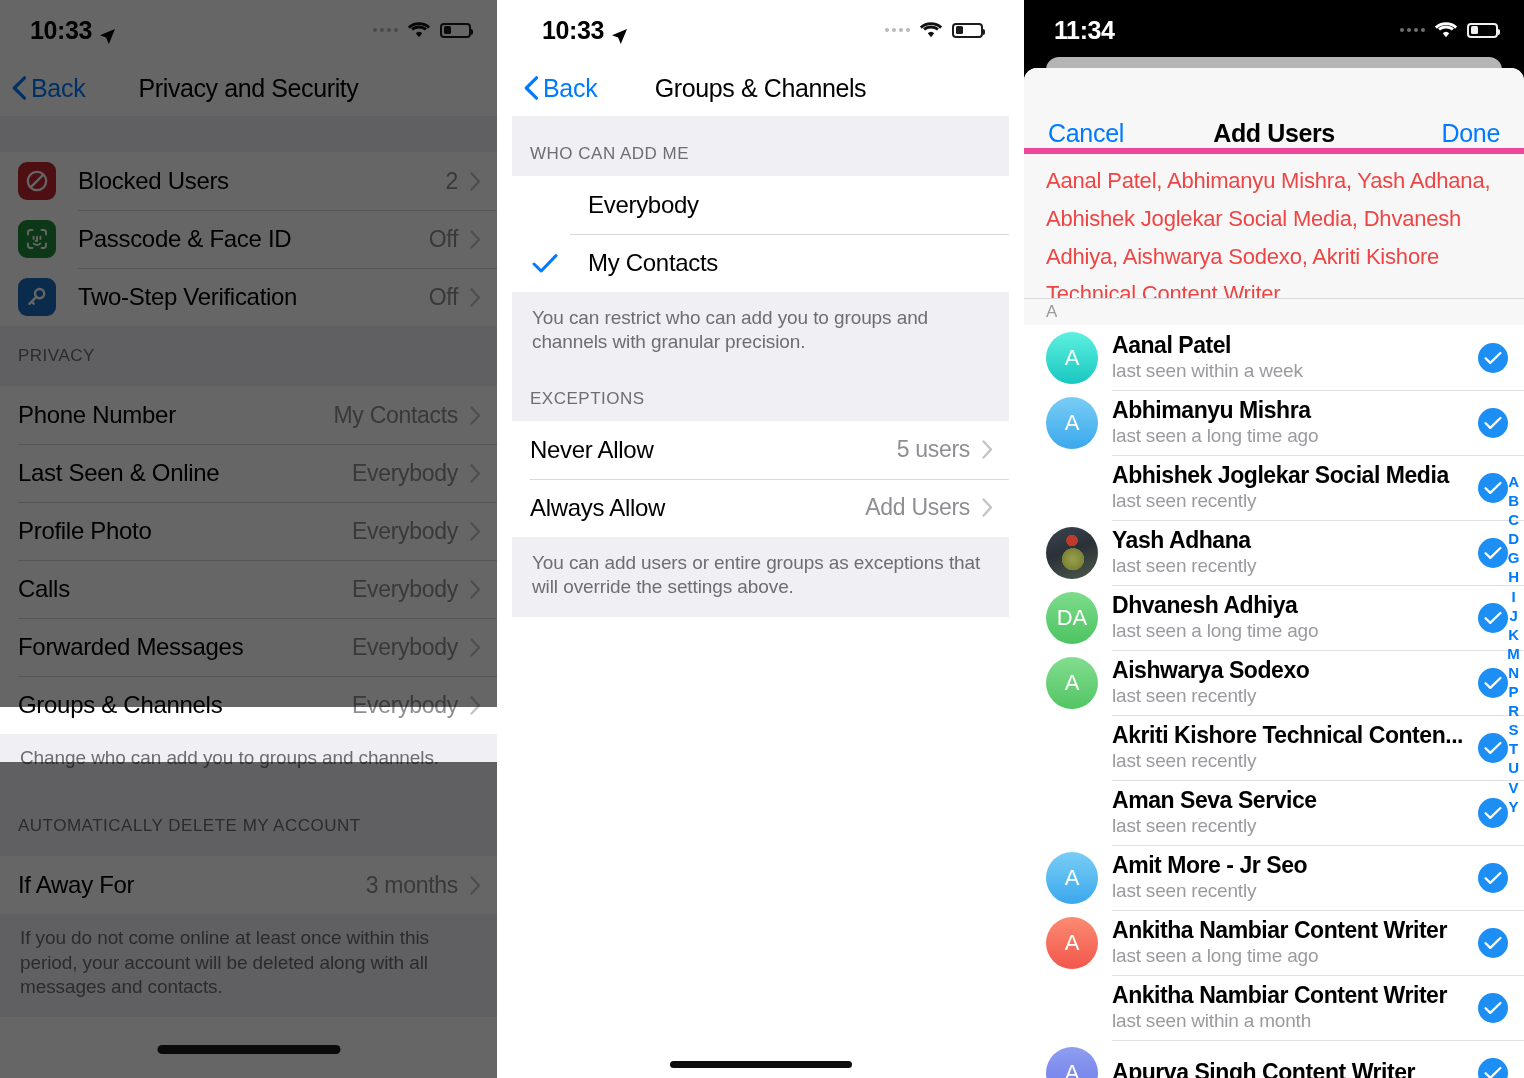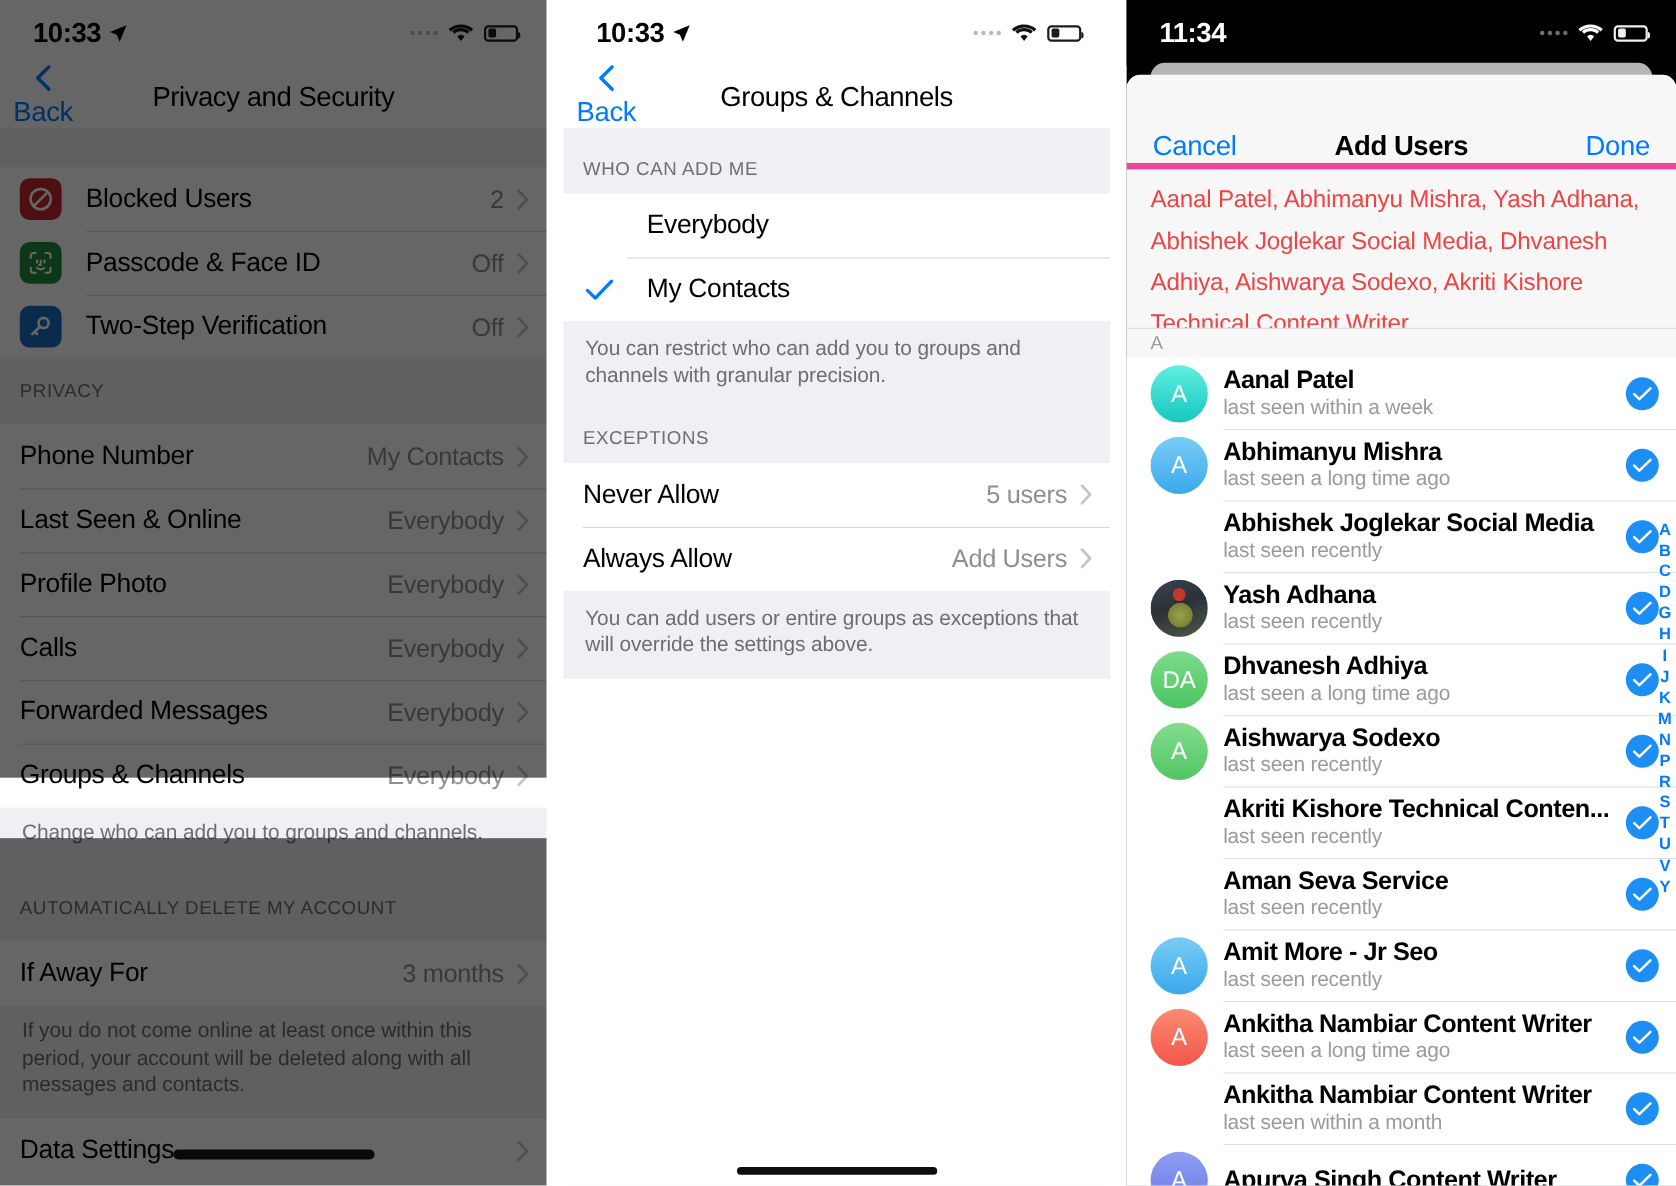--- a/index.html
+++ b/index.html
@@ -31,21 +31,21 @@
   }
 
   
   .statusbar {
     height: 60px; display: flex; align-items: center;
     justify-content: space-between;
     padding: 0 26px 0 30px;
     background: #ffffff;
   }
   .statusbar.dark { background: #000000; }
-  .sb-left { display: flex; align-items: center; gap: 7px; }
+  .sb-left { display: flex; align-items: flex-end; gap: 7px; }
   .sb-time { font-size: 25px; font-weight: 700; letter-spacing: -0.4px; color: #000; }
   .statusbar.dark .sb-time { color: #fff; }
   .loc-arrow { width: 17px; height: 17px; display:block; }
   .sb-right { display: flex; align-items: center; gap: 9px; }
   .sig-dots { display: flex; gap: 3px; align-items: flex-end; }
   .sig-dots i { width: 4px; height: 4px; border-radius: 50%; background: #b9b9b9; display:block; }
   .statusbar.dark .sig-dots i { background: #6f6f6f; }
   .wifi { width: 24px; height: 18px; }
   .batt {
     width: 31px; height: 15px; border: 2px solid #1c1c1c; border-radius: 4px;
@@ -58,21 +58,21 @@
   }
   .statusbar.dark .batt::after { background: #f0f0f0; }
   .batt i { display: block; height: 100%; background: #1c1c1c; border-radius: 1.5px; }
   .statusbar.dark .batt i { background: #f0f0f0; }
 
   
   .navbar {
     height: 56px; position: relative; display: flex; align-items: center;
     background: #ffffff;
   }
-  .nav-back { display: flex; align-items: center; gap: 5px; padding-left: 12px; cursor: pointer; flex-direction: column; }
+  .nav-back { display: flex; align-items: center; gap: 5px; padding-left: 12px; cursor: pointer; }
   .chev-back { width: 14px; height: 24px; }
   .nav-back-label { color: #007aff; font-size: 25px; letter-spacing: -0.3px; }
   .nav-title {
     position: absolute; left: 0; right: 0; text-align: center;
     font-size: 25px; font-weight: 400; color: #000; letter-spacing: -0.4px;
     pointer-events: none;
   }
 
   
   .tbl-bg { background: #efeff4; }
@@ -364,28 +364,20 @@
         <span class="cell-right">
           <span class="cell-value">3 months</span>
           <svg class="chev-r" viewBox="0 0 11 19">
               <path d="M1.6 1.5L9 9.5l-7.4 8" stroke="#c4c4c7" stroke-width="2.4" fill="none" stroke-linecap="round" stroke-linejoin="round"></path>
             </svg>
         </span>
       </div>
 
       <div class="footnote">If you do not come online at least once within this period, your account will be deleted along with all messages and contacts.</div>
 
-      <div class="cell">
-        <span class="cell-title">Data Settings</span>
-        <span class="cell-right">
-          <svg class="chev-r" viewBox="0 0 11 19">
-              <path d="M1.6 1.5L9 9.5l-7.4 8" stroke="#c4c4c7" stroke-width="2.4" fill="none" stroke-linecap="round" stroke-linejoin="round"></path>
-            </svg>
-        </span>
-      </div>
     </div>
 
     <div class="dim-layer" style="bottom:auto;height:707px"></div>
     <div class="dim-layer" style="top:762px"></div>
     <div class="p1-bottom-bar"></div>
   </div>
 
   <div class="gap"></div>
 
   <div class="panel p2">

